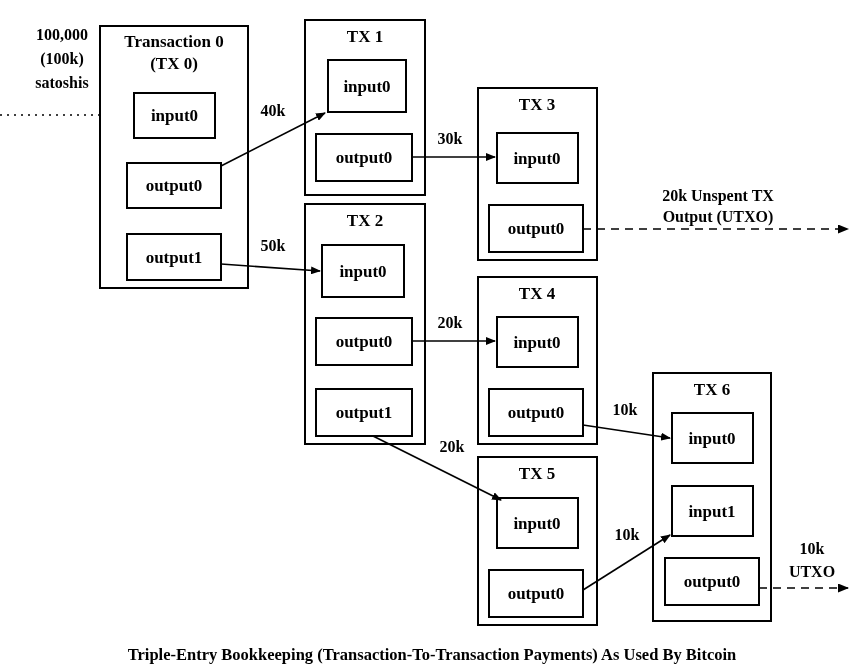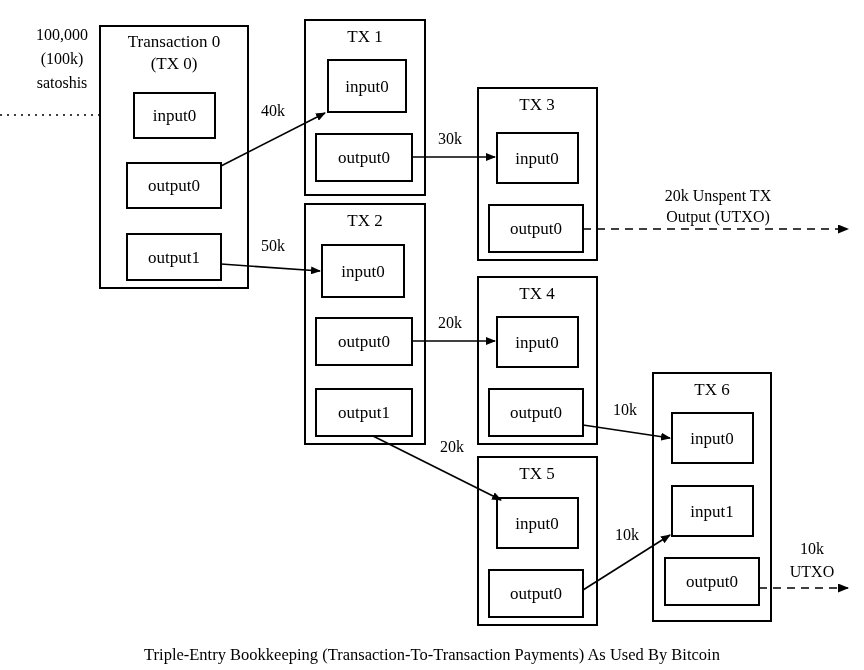--- a/index.html
+++ b/index.html
@@ -11,20 +11,21 @@
     width: 864px;
     height: 670px;
     font-family: "Liberation Serif", "DejaVu Serif", serif;
     color: #000000;
     overflow: hidden;
   }
   #diagram-root {
     position: relative;
     width: 864px;
     height: 670px;
+    font-weight: bold;
   }
   svg.canvas {
     position: absolute;
     top: 0;
     left: 0;
     width: 864px;
     height: 670px;
   }
   .tx-box {
     fill: #ffffff;

